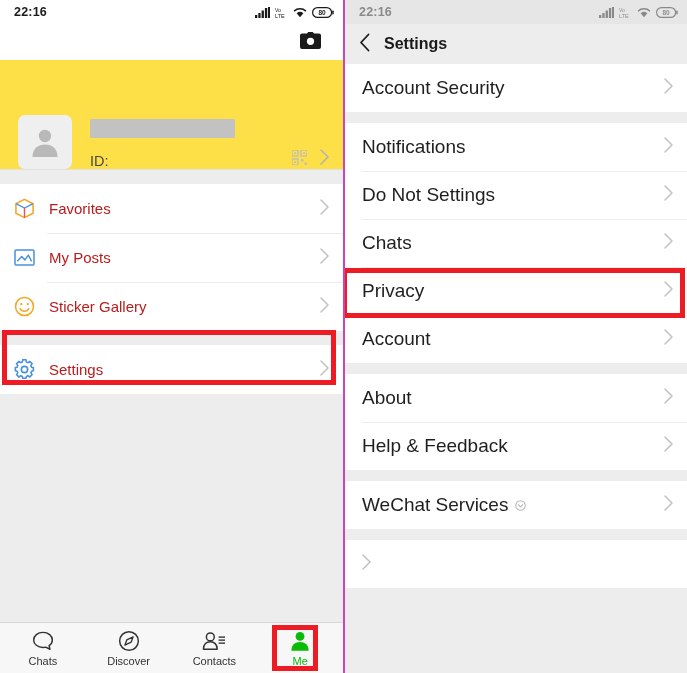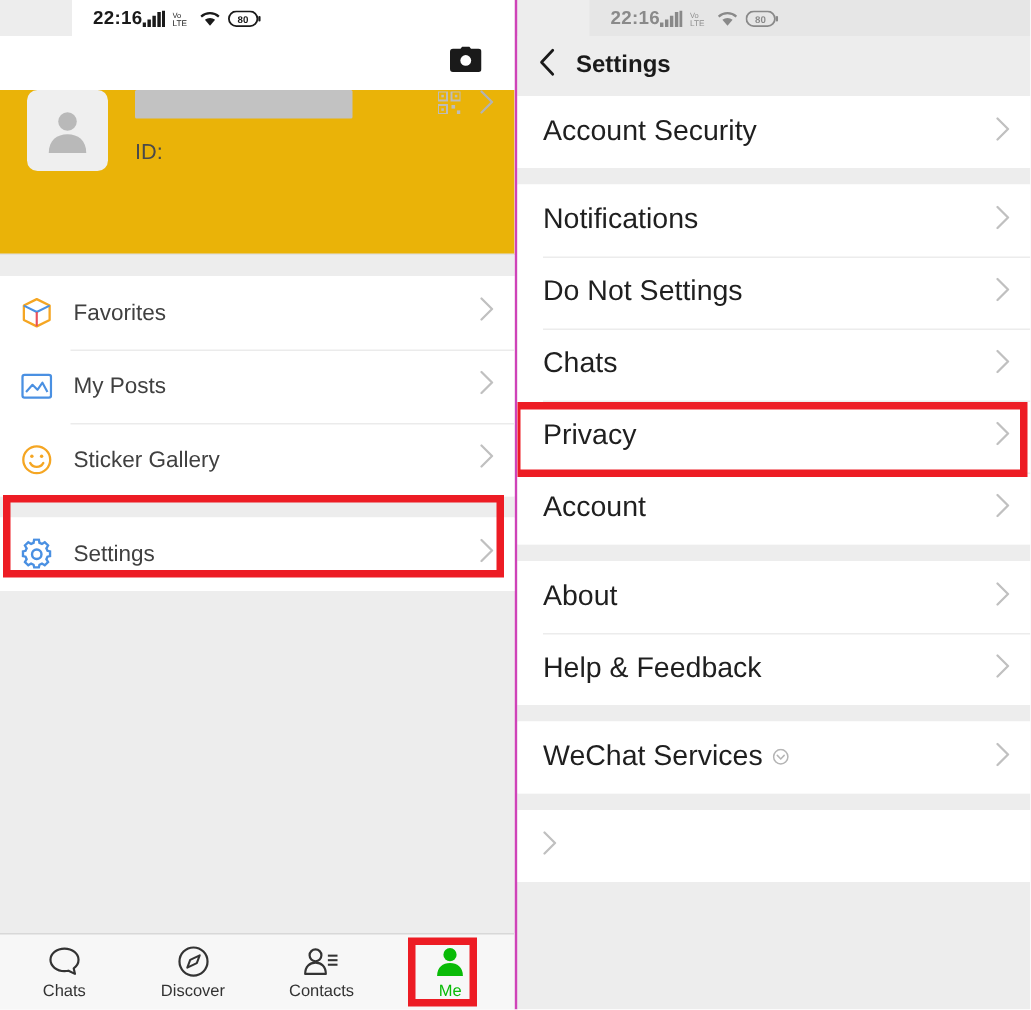--- a/index.html
+++ b/index.html
@@ -13,41 +13,40 @@
 
   
   .panel-left {
     position: relative;
     width: 343px; height: 673px;
     background: #ededed;
     overflow: hidden;
   }
   .statusbar {
     height: 24px; padding: 0 9px 0 14px;
-    display: flex; align-items: center; justify-content: flex-start;
+    display: flex; align-items: center; justify-content: space-between;
     background: #ffffff;
-    margin-left: 48px;
   }
   .statusbar.gray { background: #e6e6e6; }
   .status-time { font-size: 12.5px; font-weight: bold; color: #1a1a1a; letter-spacing: .2px; }
   .statusbar.gray .status-time { color: #8a8a8a; }
   .status-icons { display: flex; align-items: center; gap: 5px; }
   .status-icons svg { display: block; }
   .statusbar.gray .status-icons { opacity: .45; }
 
   .camera-row {
     height: 36px; background: #ffffff;
     display: flex; align-items: center; justify-content: flex-end;
     padding-right: 22px;
   }
 
   .profile-block {
-    background: #eab308;
+    background: #fde047;
     height: 110px;
-    display: flex; align-items: flex-start;
+    display: flex; align-items: flex-end;
     padding: 0 14px 0 18px;
     border-bottom: 1px solid #e2e2e2;
   }
   .avatar {
     width: 54px; height: 54px; border-radius: 7px;
     background: #efefef; flex: 0 0 auto;
     display: flex; align-items: center; justify-content: center;
   }
   .profile-text { flex: 1 1 auto; margin-left: 18px; }
   .name-redacted {
@@ -63,21 +62,21 @@
     height: 49px;
     display: flex; align-items: center;
     padding: 0 14px 0 12px;
     background: #ffffff;
   }
   .row + .row::before {
     content: ""; position: absolute; left: 47px; right: 0; top: 0;
     height: 1px; background: #ebebeb;
   }
   .row-icon { width: 24px; height: 24px; flex: 0 0 auto; display: flex; align-items: center; justify-content: center; }
-  .row-label { flex: 1 1 auto; margin-left: 13px; font-size: 15px; color: #404040; }
+  .row-label { flex: 1 1 auto; margin-left: 13px; font-size: 15px; color: #b91c1c; }
   .chev { flex: 0 0 auto; }
 
   
   .redbox { position: absolute; border: 5px solid #ed1c24; pointer-events: none; z-index: 20; }
 
   
   .tabbar {
     position: absolute; left: 0; bottom: 0; width: 343px; height: 51px;
     background: #f7f7f7; border-top: 1px solid #d8d8d8;
     display: flex; align-items: center;

